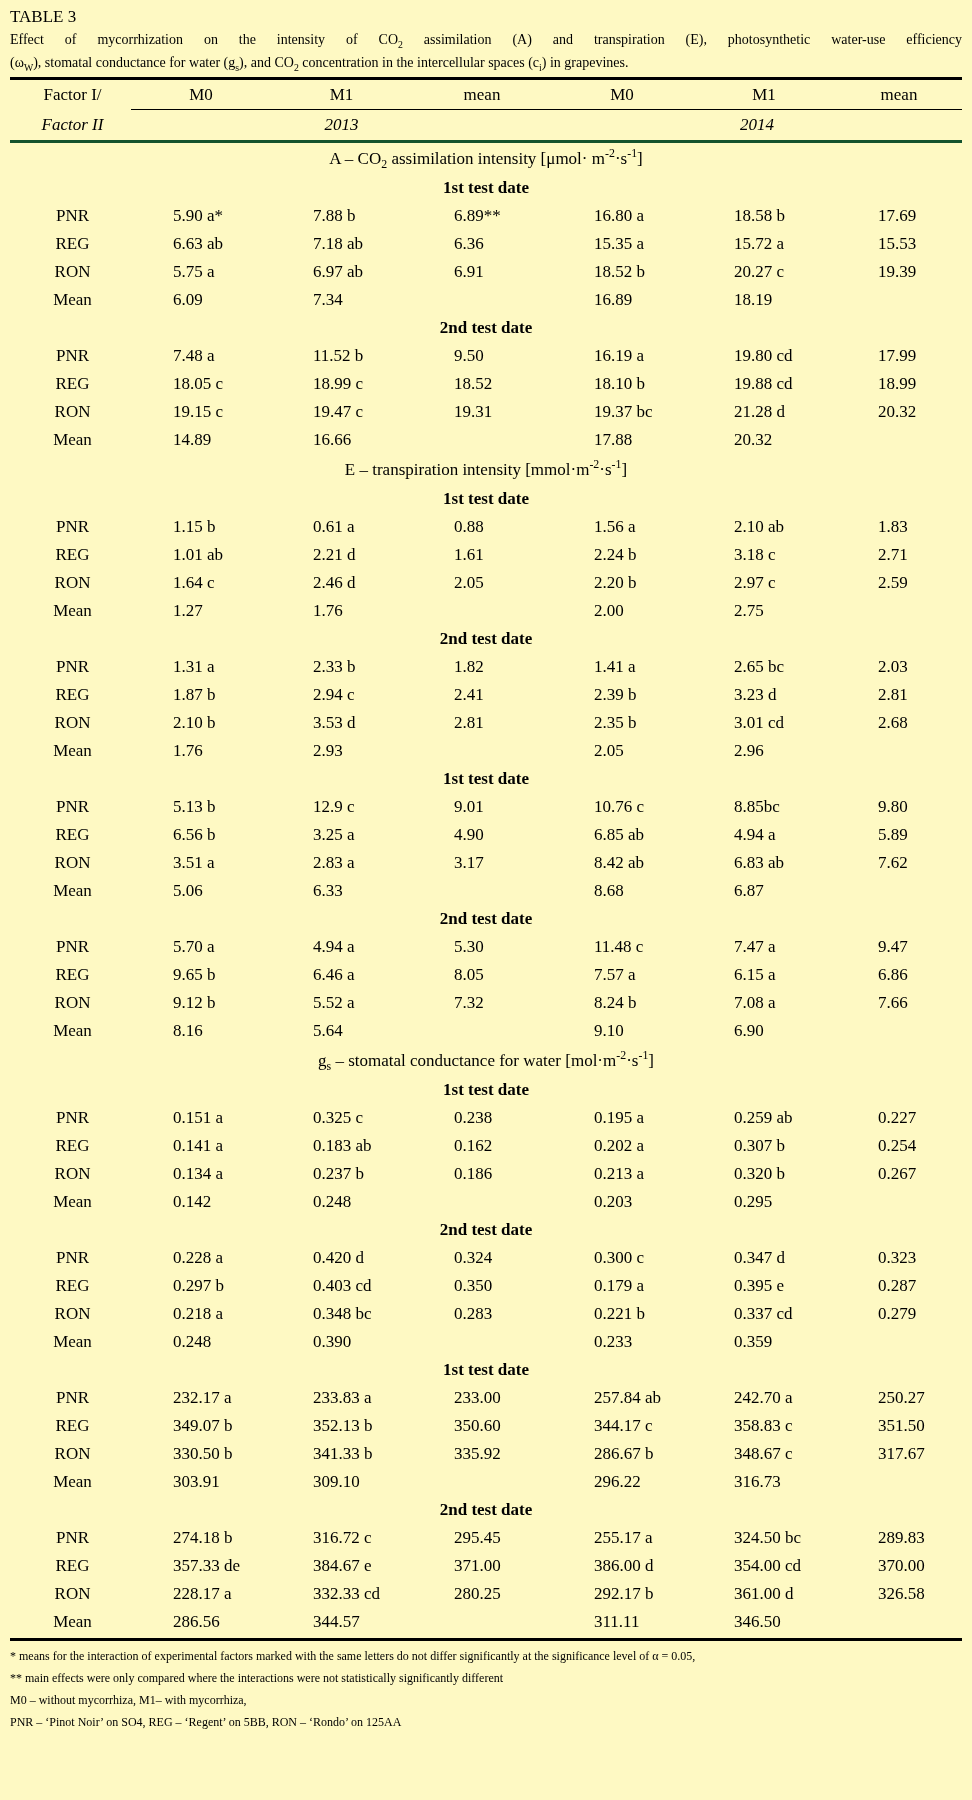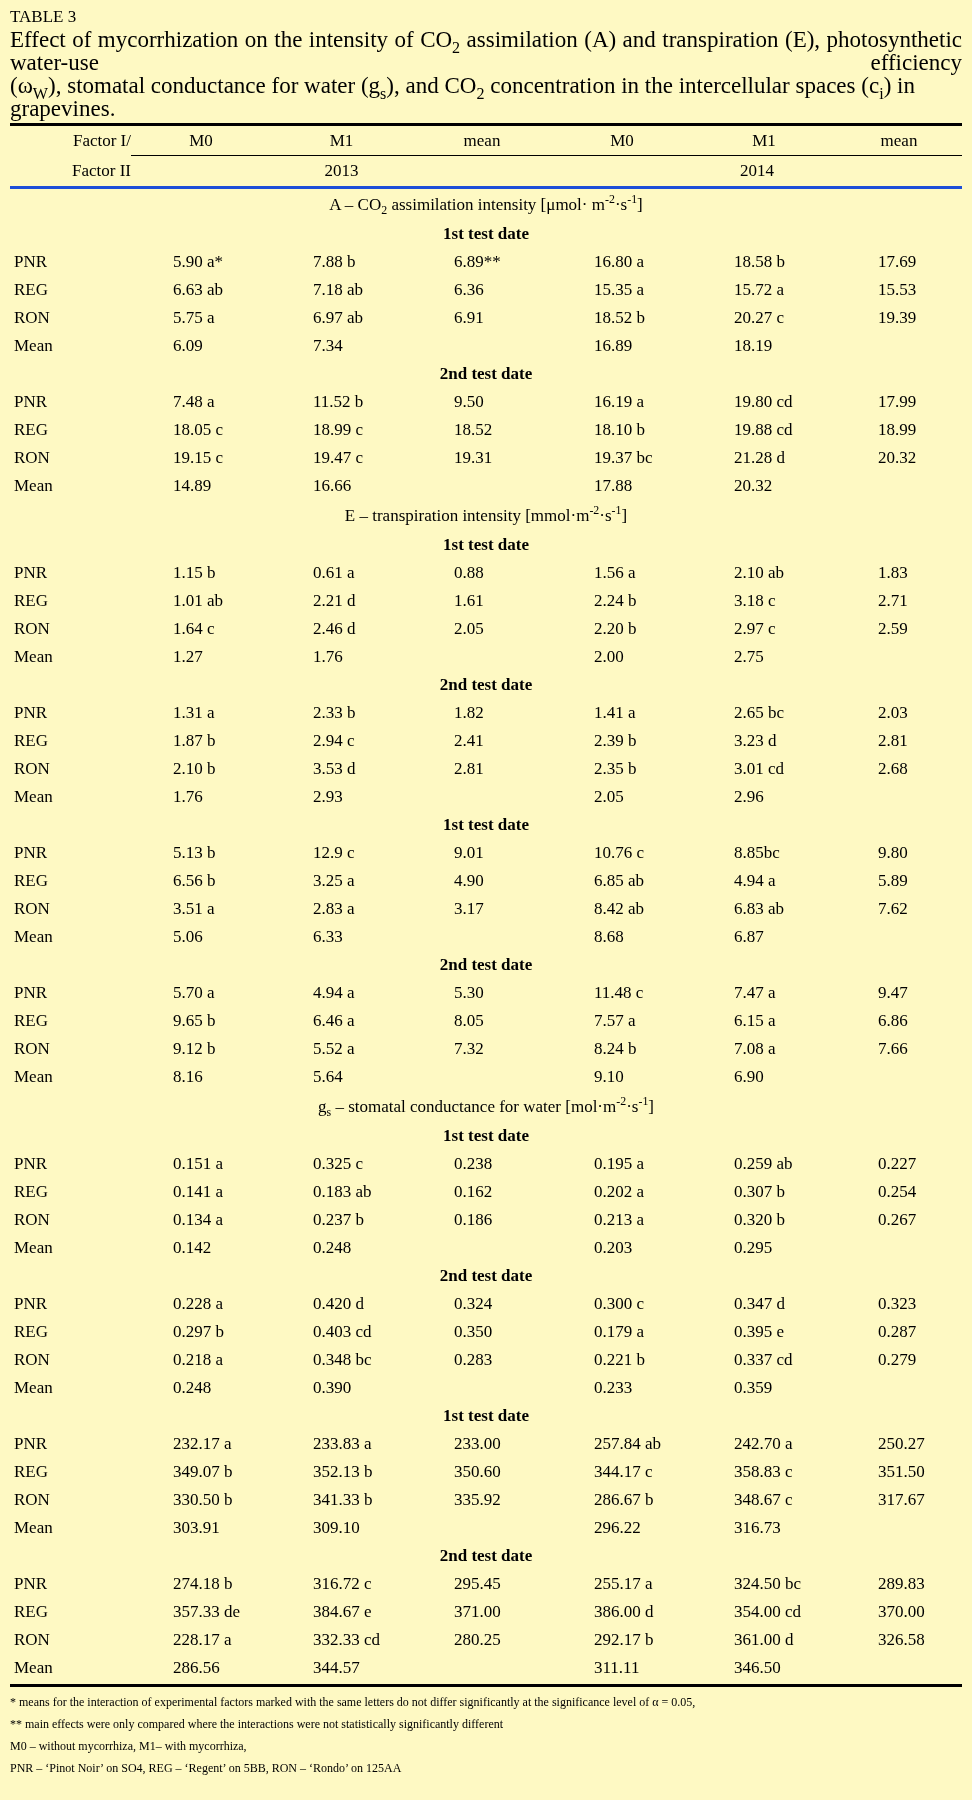--- a/index.html
+++ b/index.html
@@ -2,34 +2,34 @@
 <html><head>
 <meta charset="utf-8">
 <style>
   html, body { margin: 0; padding: 0; background: #e8e8e8; }
   .page {
     width: 972px; height: 1800px; background: #fef9c3; box-sizing: border-box;
     padding: 6px 10px 0 10px; font-family: "Liberation Serif", serif; color: #000;
     overflow: hidden; margin: 0 auto;
   }
   .title { font-size: 17px; line-height: 22px; }
-  .caption-line { font-size: 23px; line-height: 23px; }
+  .caption-line { font-size: 14px; line-height: 23px; }
   .justify { text-align: justify; text-align-last: justify; }
   table { width: 952px; border-collapse: collapse; table-layout: fixed; margin-top: 3px; }
   td { font-size: 17px; vertical-align: middle; padding: 0; overflow: hidden; white-space: nowrap; }
   tr.h1 td { border-top: 3px solid #000; height: 29px; }
   tr.h1 td.chdr { text-align: center; border-bottom: 1.5px solid #000; }
-  tr.h1 td.flabel, tr.h2 td.flabel { text-align: right; padding-left: 4px; }
-  tr.h2 td { border-bottom: 3px solid #1d4ed8; height: 30px; }
+  tr.h1 td.flabel, tr.h2 td.flabel { text-align: center; padding-left: 4px; }
+  tr.h2 td { border-bottom: 3px solid #14532d; height: 30px; font-style: italic; }
   tr.h2 td.year { text-align: center; }
   tbody td { height: 28px; }
   td.sec-head { text-align: center; height: 31px; }
   td.extra-gap { padding-top: 14px; }
   td.date-head { text-align: center; height: 28px; font-weight: bold; }
-  td.row-label { text-align: left; padding-left: 4px; }
+  td.row-label { text-align: center; padding-left: 4px; }
   td.val { text-align: left; padding-left: 42px; }
   sub, sup { font-size: 70%; line-height: 0; }
   .footnotes { width: 952px; border-top: 3px solid #000; margin-top: 2px; padding-top: 4px; }
   .footnote { font-size: 12px; line-height: 22px; white-space: nowrap; }
 </style>
 </head>
 <body>
 
 <div class="page">
   <div class="title">TABLE 3</div>

